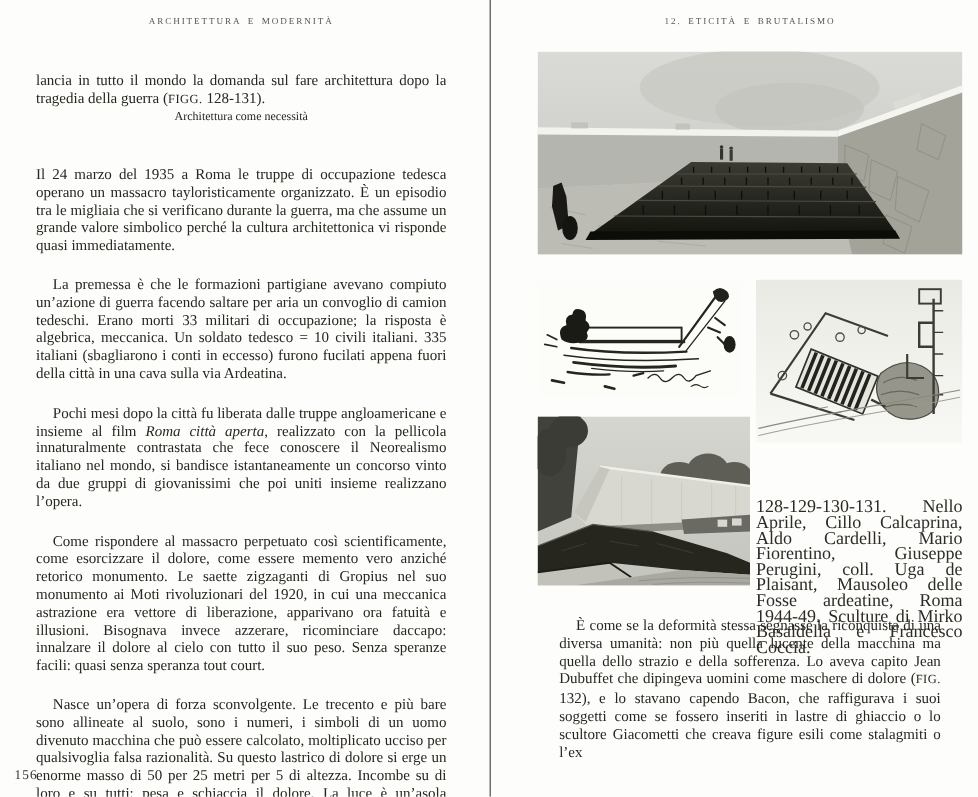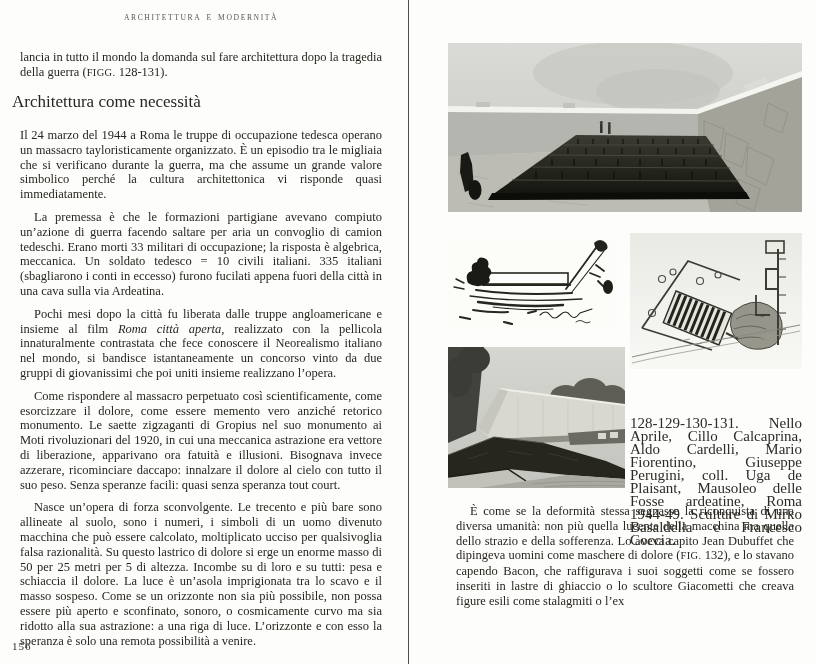--- a/index.html
+++ b/index.html
@@ -19,28 +19,28 @@
   .page.right{left:448px;width:354px;}
   .running-header{
     position:absolute;top:13px;left:0;width:100%;
     text-align:center;
     font-size:7.6px;letter-spacing:1.6px;word-spacing:2px;
     color:#5a5852;
   }
   .opening{position:absolute;top:42px;left:0;width:100%;}
   .section-heading{
     position:absolute;top:92px;left:0;width:100%;margin:0;
-    text-align:left;font-weight:normal;
-    font-size:17px;color:#28251f;
+    text-align:center;font-weight:normal;
+    font-size:10px;color:#28251f;
   }
   .bodytext{position:absolute;left:0;width:100%;}
   .left-body{top:120px;}
   .right-body{top:496px;}
   .para{
-    margin:8px;text-align:justify;
+    margin:18px;text-align:justify;
     font-size:12.5px;line-height:14.8px;
   }
   .para.indent{text-indent:14px;}
   .it{font-style:italic;}
   .sc{font-size:10.4px;letter-spacing:0.4px;}
   .page-number{
     position:absolute;top:640px;left:0;width:100%;
     font-size:11px;letter-spacing:1px;color:#35322c;
   }
   .fig{position:absolute;display:block;}
@@ -61,30 +61,31 @@
 <div class="spread">
   <div class="gutter"></div>
 
   <section class="page left">
     <div class="running-header">ARCHITETTURA E MODERNITÀ</div>
     <div class="opening">
         <p class="para"><span>lancia in tutto il mondo la domanda sul fare architettura dopo la tragedia della guerra (</span><span class="sc">FIGG.</span><span> 128-131).</span></p>
       </div>
     <h2 class="section-heading">Architettura come necessità</h2>
     <div class="bodytext left-body">
-        <p class="para"><span>Il 24 marzo del 1944 a Roma le truppe di occupazione tedesca operano un massacro tayloristicamente organizzato. È un episodio tra le migliaia che si verificano durante la guerra, ma che assume un grande valore simbolico perché la cultura architettonica vi risponde quasi immediatamente.</span></p>
+        <p class="para"><span>Il 24 marzo del 1935 a Roma le truppe di occupazione tedesca operano un massacro tayloristicamente organizzato. È un episodio tra le migliaia che si verificano durante la guerra, ma che assume un grande valore simbolico perché la cultura architettonica vi risponde quasi immediatamente.</span></p>
         <p class="para indent"><span>La premessa è che le formazioni partigiane avevano compiuto un’azione di guerra facendo saltare per aria un convoglio di camion tedeschi. Erano morti 33 militari di occupazione; la risposta è algebrica, meccanica. Un soldato tedesco = 10 civili italiani. 335 italiani (sbagliarono i conti in eccesso) furono fucilati appena fuori della città in una cava sulla via Ardeatina.</span></p>
         <p class="para indent"><span>Pochi mesi dopo la città fu liberata dalle truppe angloamericane e insieme al film </span><span class="it">Roma città aperta</span><span>, realizzato con la pellicola innaturalmente contrastata che fece conoscere il Neorealismo italiano nel mondo, si bandisce istantaneamente un concorso vinto da due gruppi di giovanissimi che poi uniti insieme realizzano l’opera.</span></p>
         <p class="para indent"><span>Come rispondere al massacro perpetuato così scientificamente, come esorcizzare il dolore, come essere memento vero anziché retorico monumento. Le saette zigzaganti di Gropius nel suo monumento ai Moti rivoluzionari del 1920, in cui una meccanica astrazione era vettore di liberazione, apparivano ora fatuità e illusioni. Bisognava invece azzerare, ricominciare daccapo: innalzare il dolore al cielo con tutto il suo peso. Senza speranze facili: quasi senza speranza tout court.</span></p>
         <p class="para indent"><span>Nasce un’opera di forza sconvolgente. Le trecento e più bare sono allineate al suolo, sono i numeri, i simboli di un uomo divenuto macchina che può essere calcolato, moltiplicato ucciso per qualsivoglia falsa razionalità. Su questo lastrico di dolore si erge un enorme masso di 50 per 25 metri per 5 di altezza. Incombe su di loro e su tutti: pesa e schiaccia il dolore. La luce è un’asola imprigionata tra lo scavo e il masso sospeso. Come se un orizzonte non sia più possibile, non possa essere più aperto e sconfinato, sonoro, o cosmicamente curvo ma sia ridotto alla sua astrazione: a una riga di luce. L’orizzonte e con esso la speranza è solo una remota possibilità a venire.</span></p>
       </div>
     <div class="page-number">156</div>
   </section>
 
   <section class="page right">
+    <div class="running-header">12. ETICITÀ E BRUTALISMO</div>
 
     <div class="fig fig-interior">
       <svg viewBox="0 0 354 169" preserveAspectRatio="none">
         <defs>
           <linearGradient id="ceil" x1="0" y1="0" x2="0" y2="1">
             <stop offset="0" stop-color="#dadad6"></stop>
               <stop offset="1" stop-color="#c6c6c1"></stop>
           </linearGradient>
           <linearGradient id="tomb" x1="0" y1="0" x2="0" y2="1">
             <stop offset="0" stop-color="#3b3b34"></stop>

